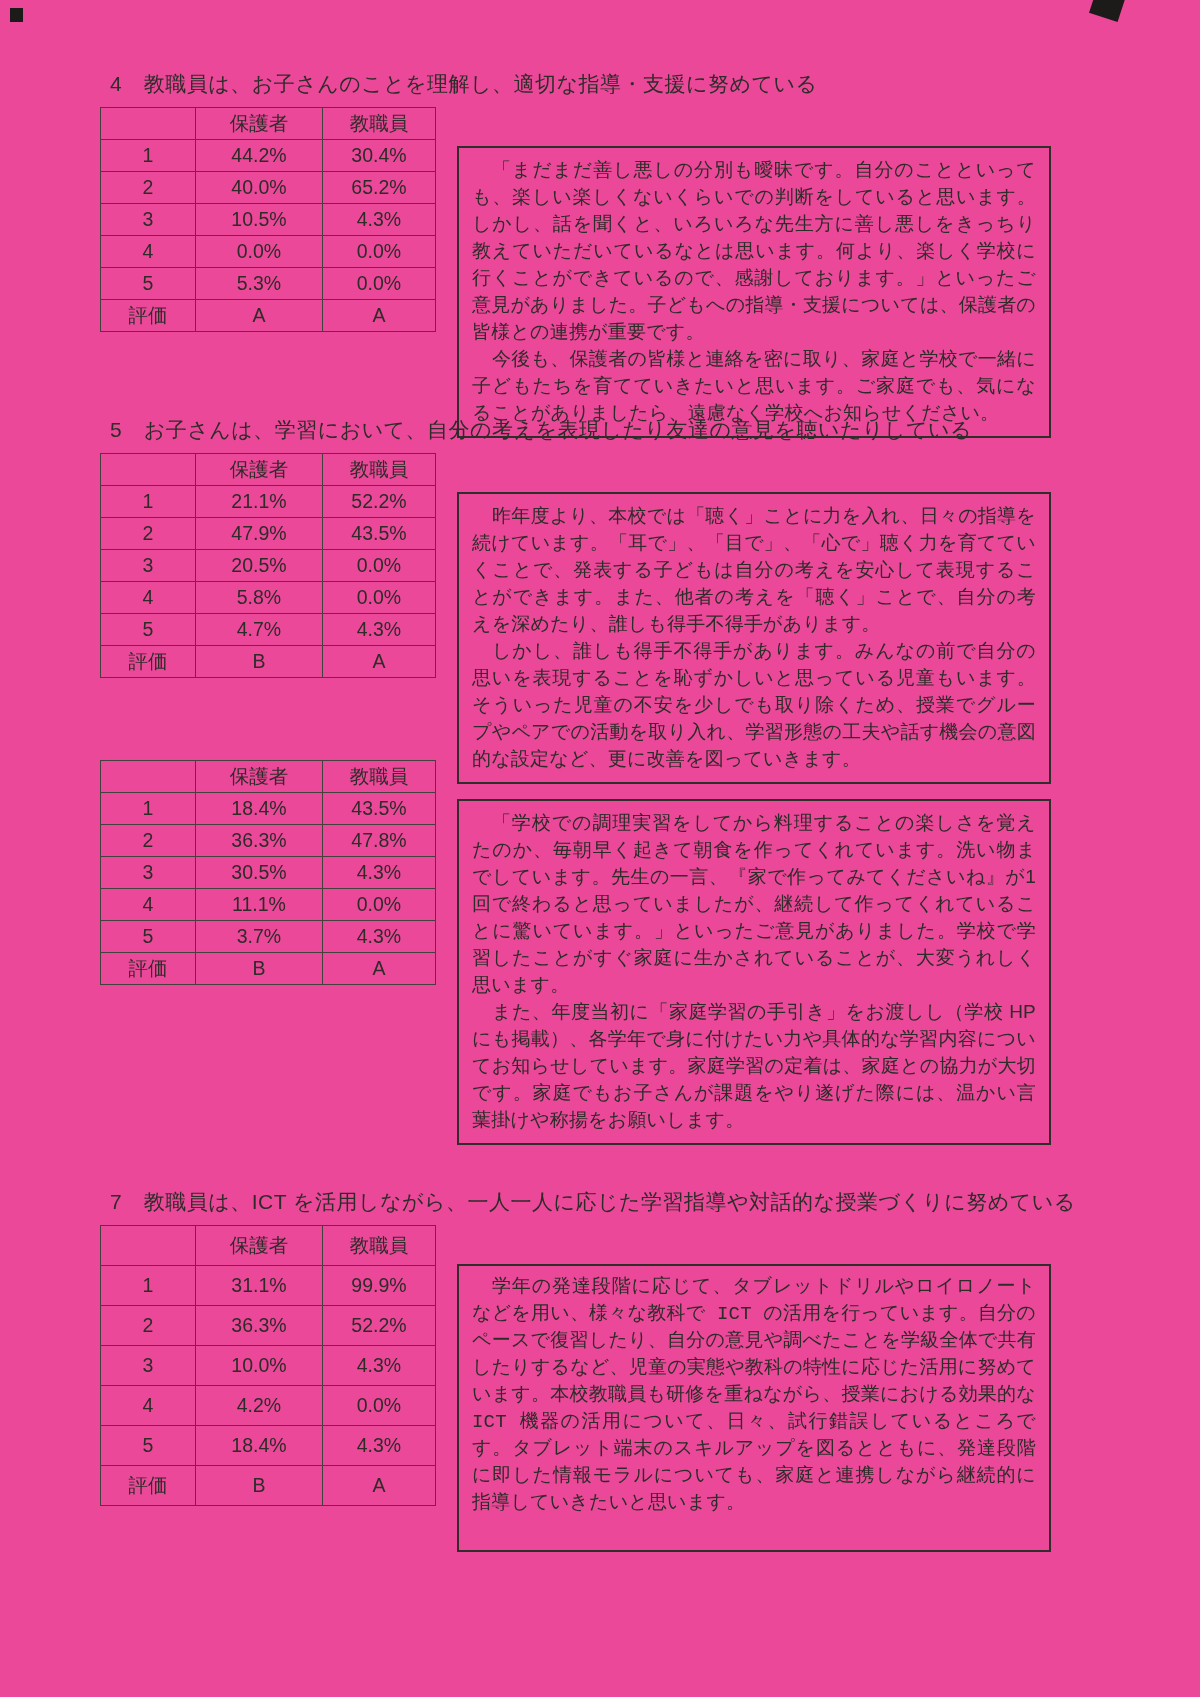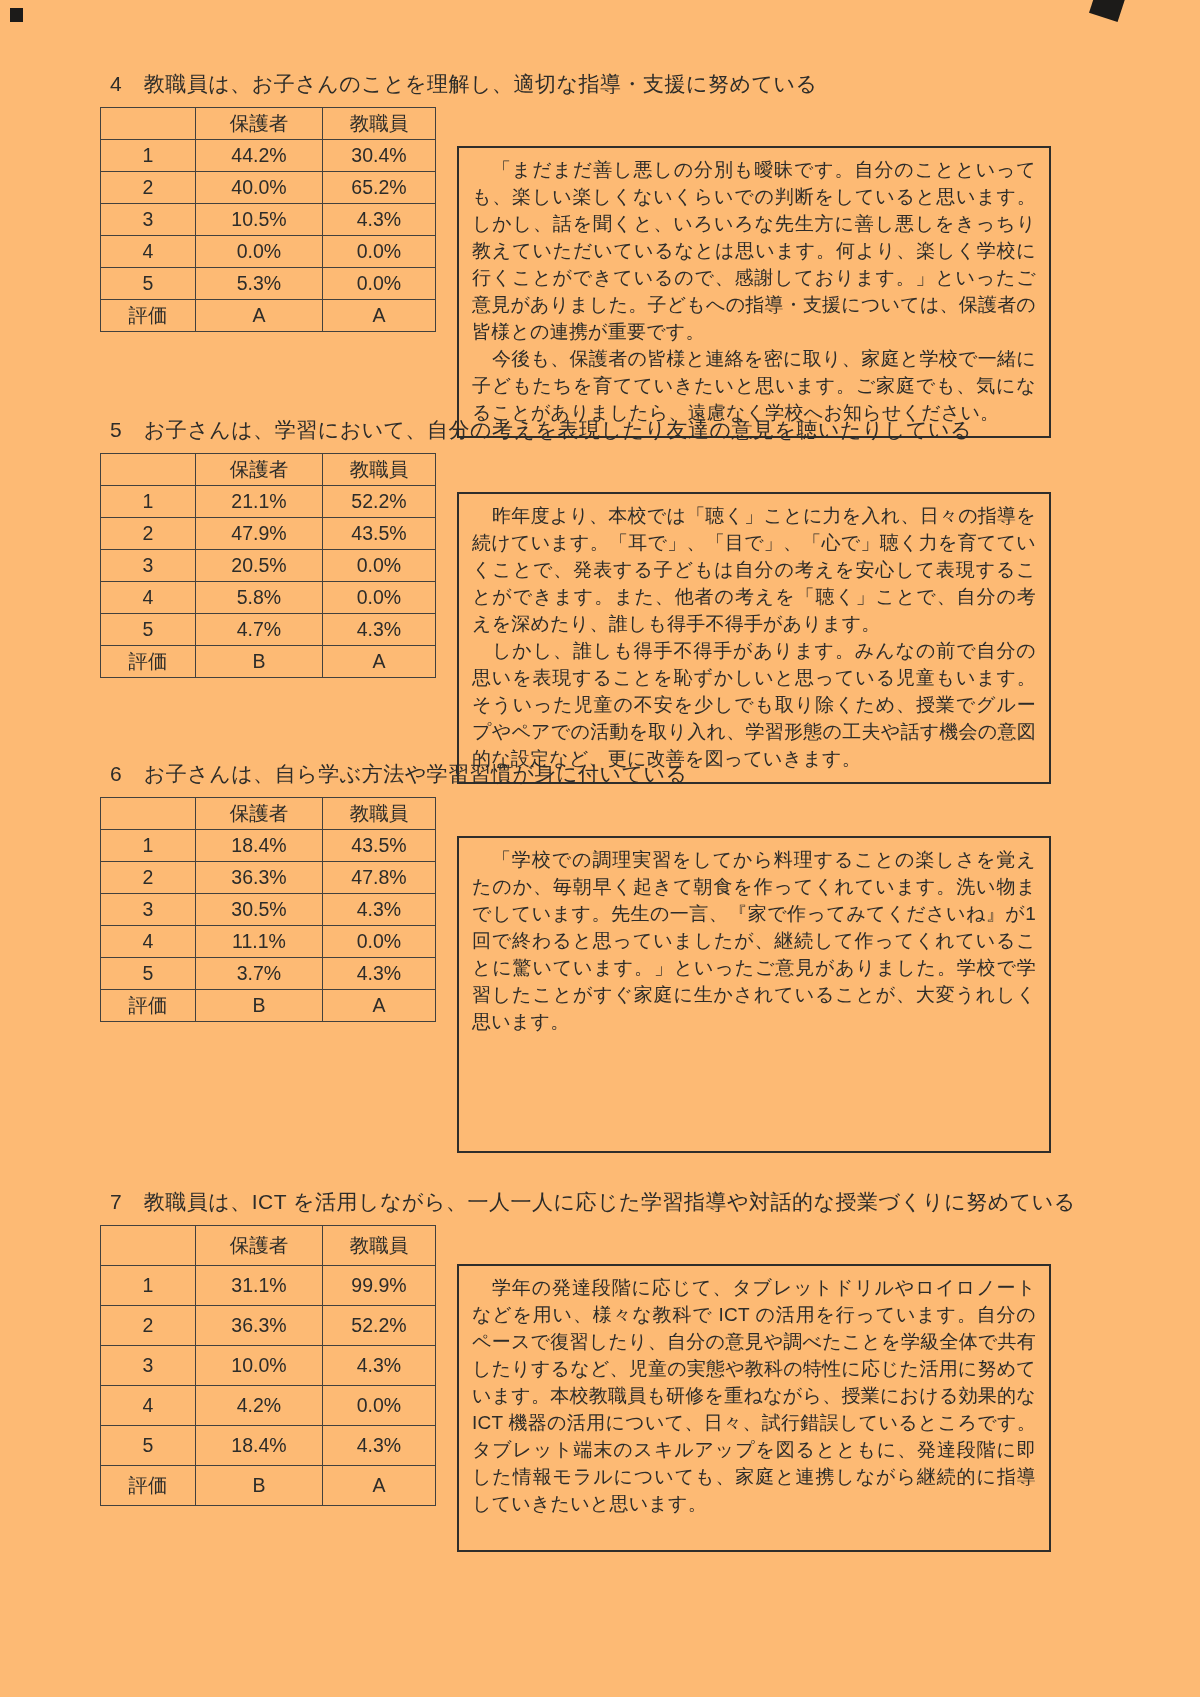--- a/index.html
+++ b/index.html
@@ -1,20 +1,20 @@
 <!DOCTYPE html>
 <html lang="ja"><head>
 <meta charset="utf-8">
 <style>
   html,body{margin:0;padding:0;background:#dddbd5;}
   .page{
     position:relative;
     width:1200px;height:1697px;
     margin:0 auto;
-    background:#fdba74;
+    background:#ec4899;
     font-family:"Liberation Sans","DejaVu Sans",sans-serif;
     color:#2d2c29;
     overflow:hidden;
   }
   .scan-mark{position:absolute;background:#1c1b19;}
   .scan-mark.tl{left:10px;top:8px;width:13px;height:14px;}
   .scan-mark.tr{left:1092px;top:-6px;width:30px;height:24px;transform:rotate(18deg);}
   .section{position:absolute;left:100px;width:1004px;}
   .sec-heading{
     font-size:21px;
@@ -44,21 +44,21 @@
     padding:8px 13px 10px 13px;
     font-size:19px;
     line-height:27px;
     letter-spacing:0.2px;
     background:transparent;
     margin-top:39px;
   }
   .s4 .comment{min-height:254px;}
   .s5 .comment{min-height:272px;}
   .s6 .comment{min-height:317px;}
-  .s7 .comment{min-height:288px;}
+  .s7 .comment{min-height:288px;font-family:Liberation Mono, monospace;}
   .comment p{margin:0;text-indent:1.05em;text-align:justify;}
 </style>
 </head>
 <body>
 
 <div class="page">
 
   <div class="scan-mark tl"></div>
   <div class="scan-mark tr"></div>
 
@@ -158,21 +158,20 @@
         </tbody>
       </table>
       <div class="comment">
         <p>昨年度より、本校では「聴く」ことに力を入れ、日々の指導を続けています。「耳で」、「目で」、「心で」聴く力を育てていくことで、発表する子どもは自分の考えを安心して表現することができます。また、他者の考えを「聴く」ことで、自分の考えを深めたり、誰しも得手不得手があります。</p>
         <p>しかし、誰しも得手不得手があります。みんなの前で自分の思いを表現することを恥ずかしいと思っている児童もいます。そういった児童の不安を少しでも取り除くため、授業でグループやペアでの活動を取り入れ、学習形態の工夫や話す機会の意図的な設定など、更に改善を図っていきます。</p>
       </div>
     </div>
   </div>
 
   <div class="section s6" style="top:760px">
-    <h2 class="sec-heading">6　お子さんは、自ら学ぶ方法や学習習慣が身に付いている</h2>
     <div class="sec-body">
       <table class="rtable">
         <thead>
           <tr>
             <th class="c0"></th>
             <th class="c1">保護者</th>
             <th class="c2">教職員</th>
           </tr>
         </thead>
         <tbody>
@@ -203,20 +202,21 @@
             </tr>
           <tr>
               <td>評価</td>
               <td>B</td>
               <td>A</td>
             </tr>
         </tbody>
       </table>
       <div class="comment">
         <p>「学校での調理実習をしてから料理することの楽しさを覚えたのか、毎朝早く起きて朝食を作ってくれています。洗い物までしています。先生の一言、『家で作ってみてくださいね』が1回で終わると思っていましたが、継続して作ってくれていることに驚いています。」といったご意見がありました。学校で学習したことがすぐ家庭に生かされていることが、大変うれしく思います。</p>
+        <p>また、年度当初に「家庭学習の手引き」をお渡しし（学校 HP にも掲載）、各学年で身に付けたい力や具体的な学習内容についてお知らせしています。家庭学習の定着は、家庭との協力が大切です。家庭でもお子さんが課題をやり遂げた際には、温かい言葉掛けや称揚をお願いします。</p>
       </div>
     </div>
   </div>
 
   <div class="section s7" style="top:1188px">
     <h2 class="sec-heading">7　教職員は、ICT を活用しながら、一人一人に応じた学習指導や対話的な授業づくりに努めている</h2>
     <div class="sec-body">
       <table class="rtable">
         <thead>
           <tr>

